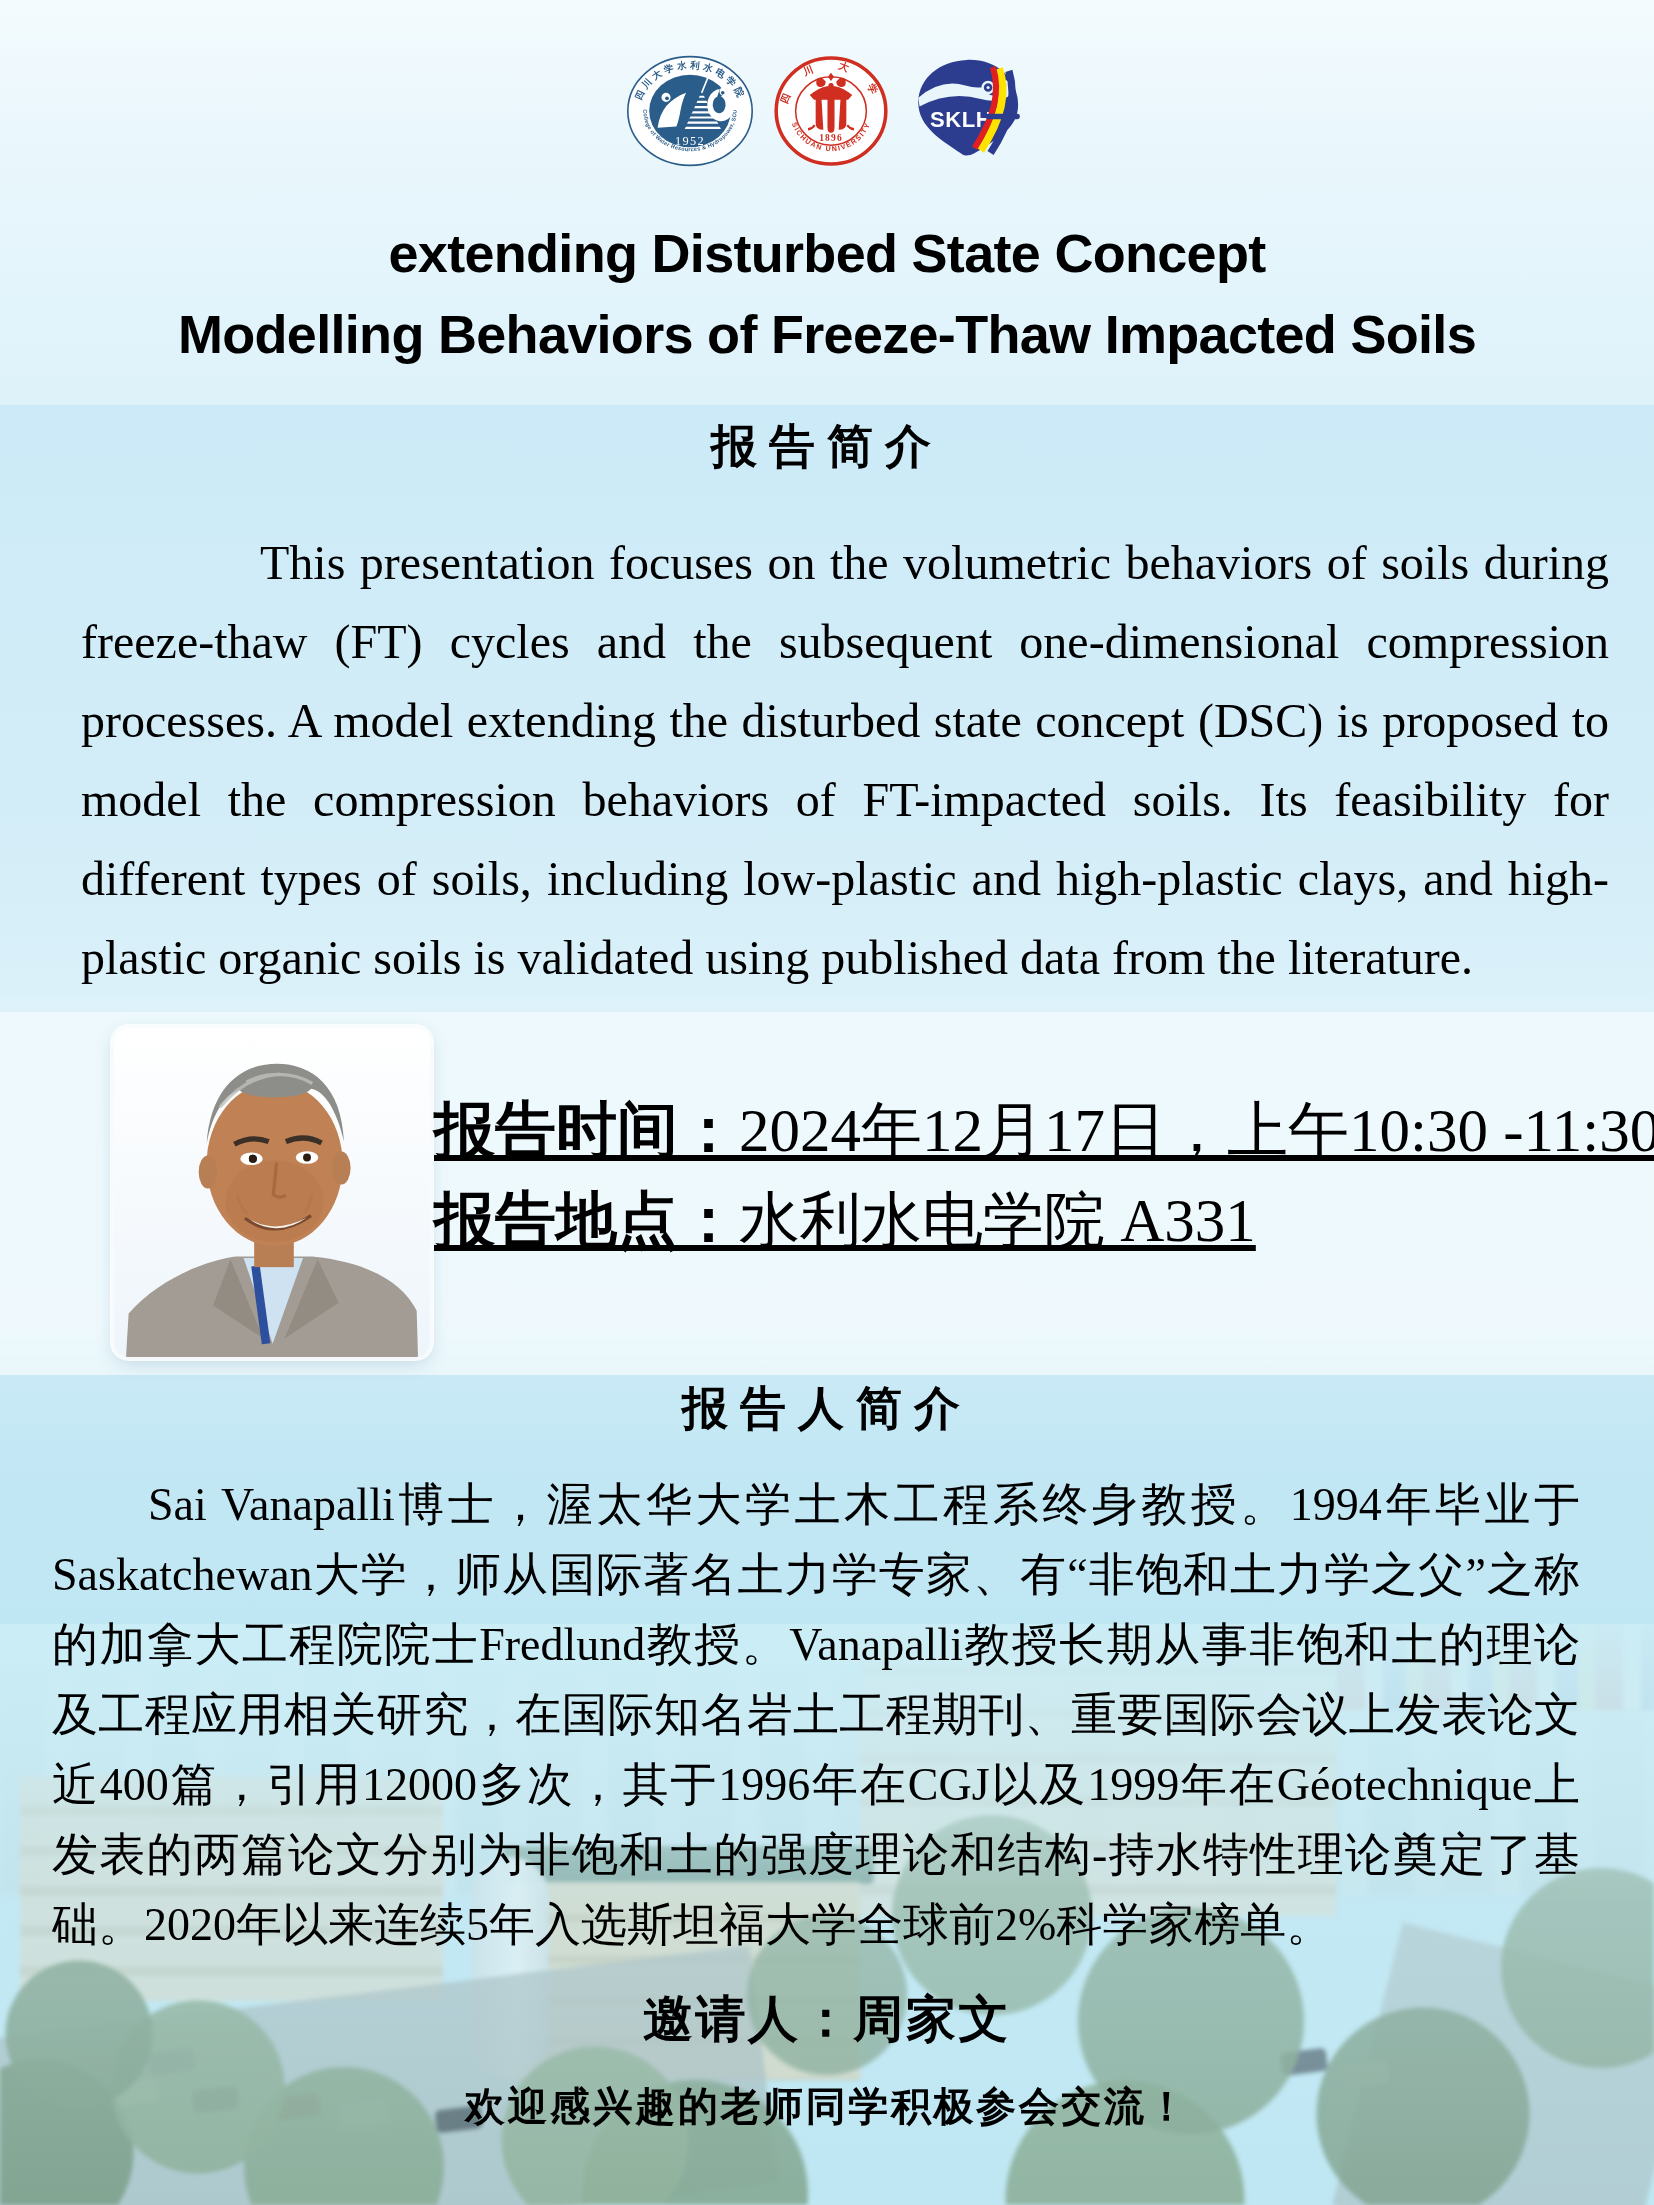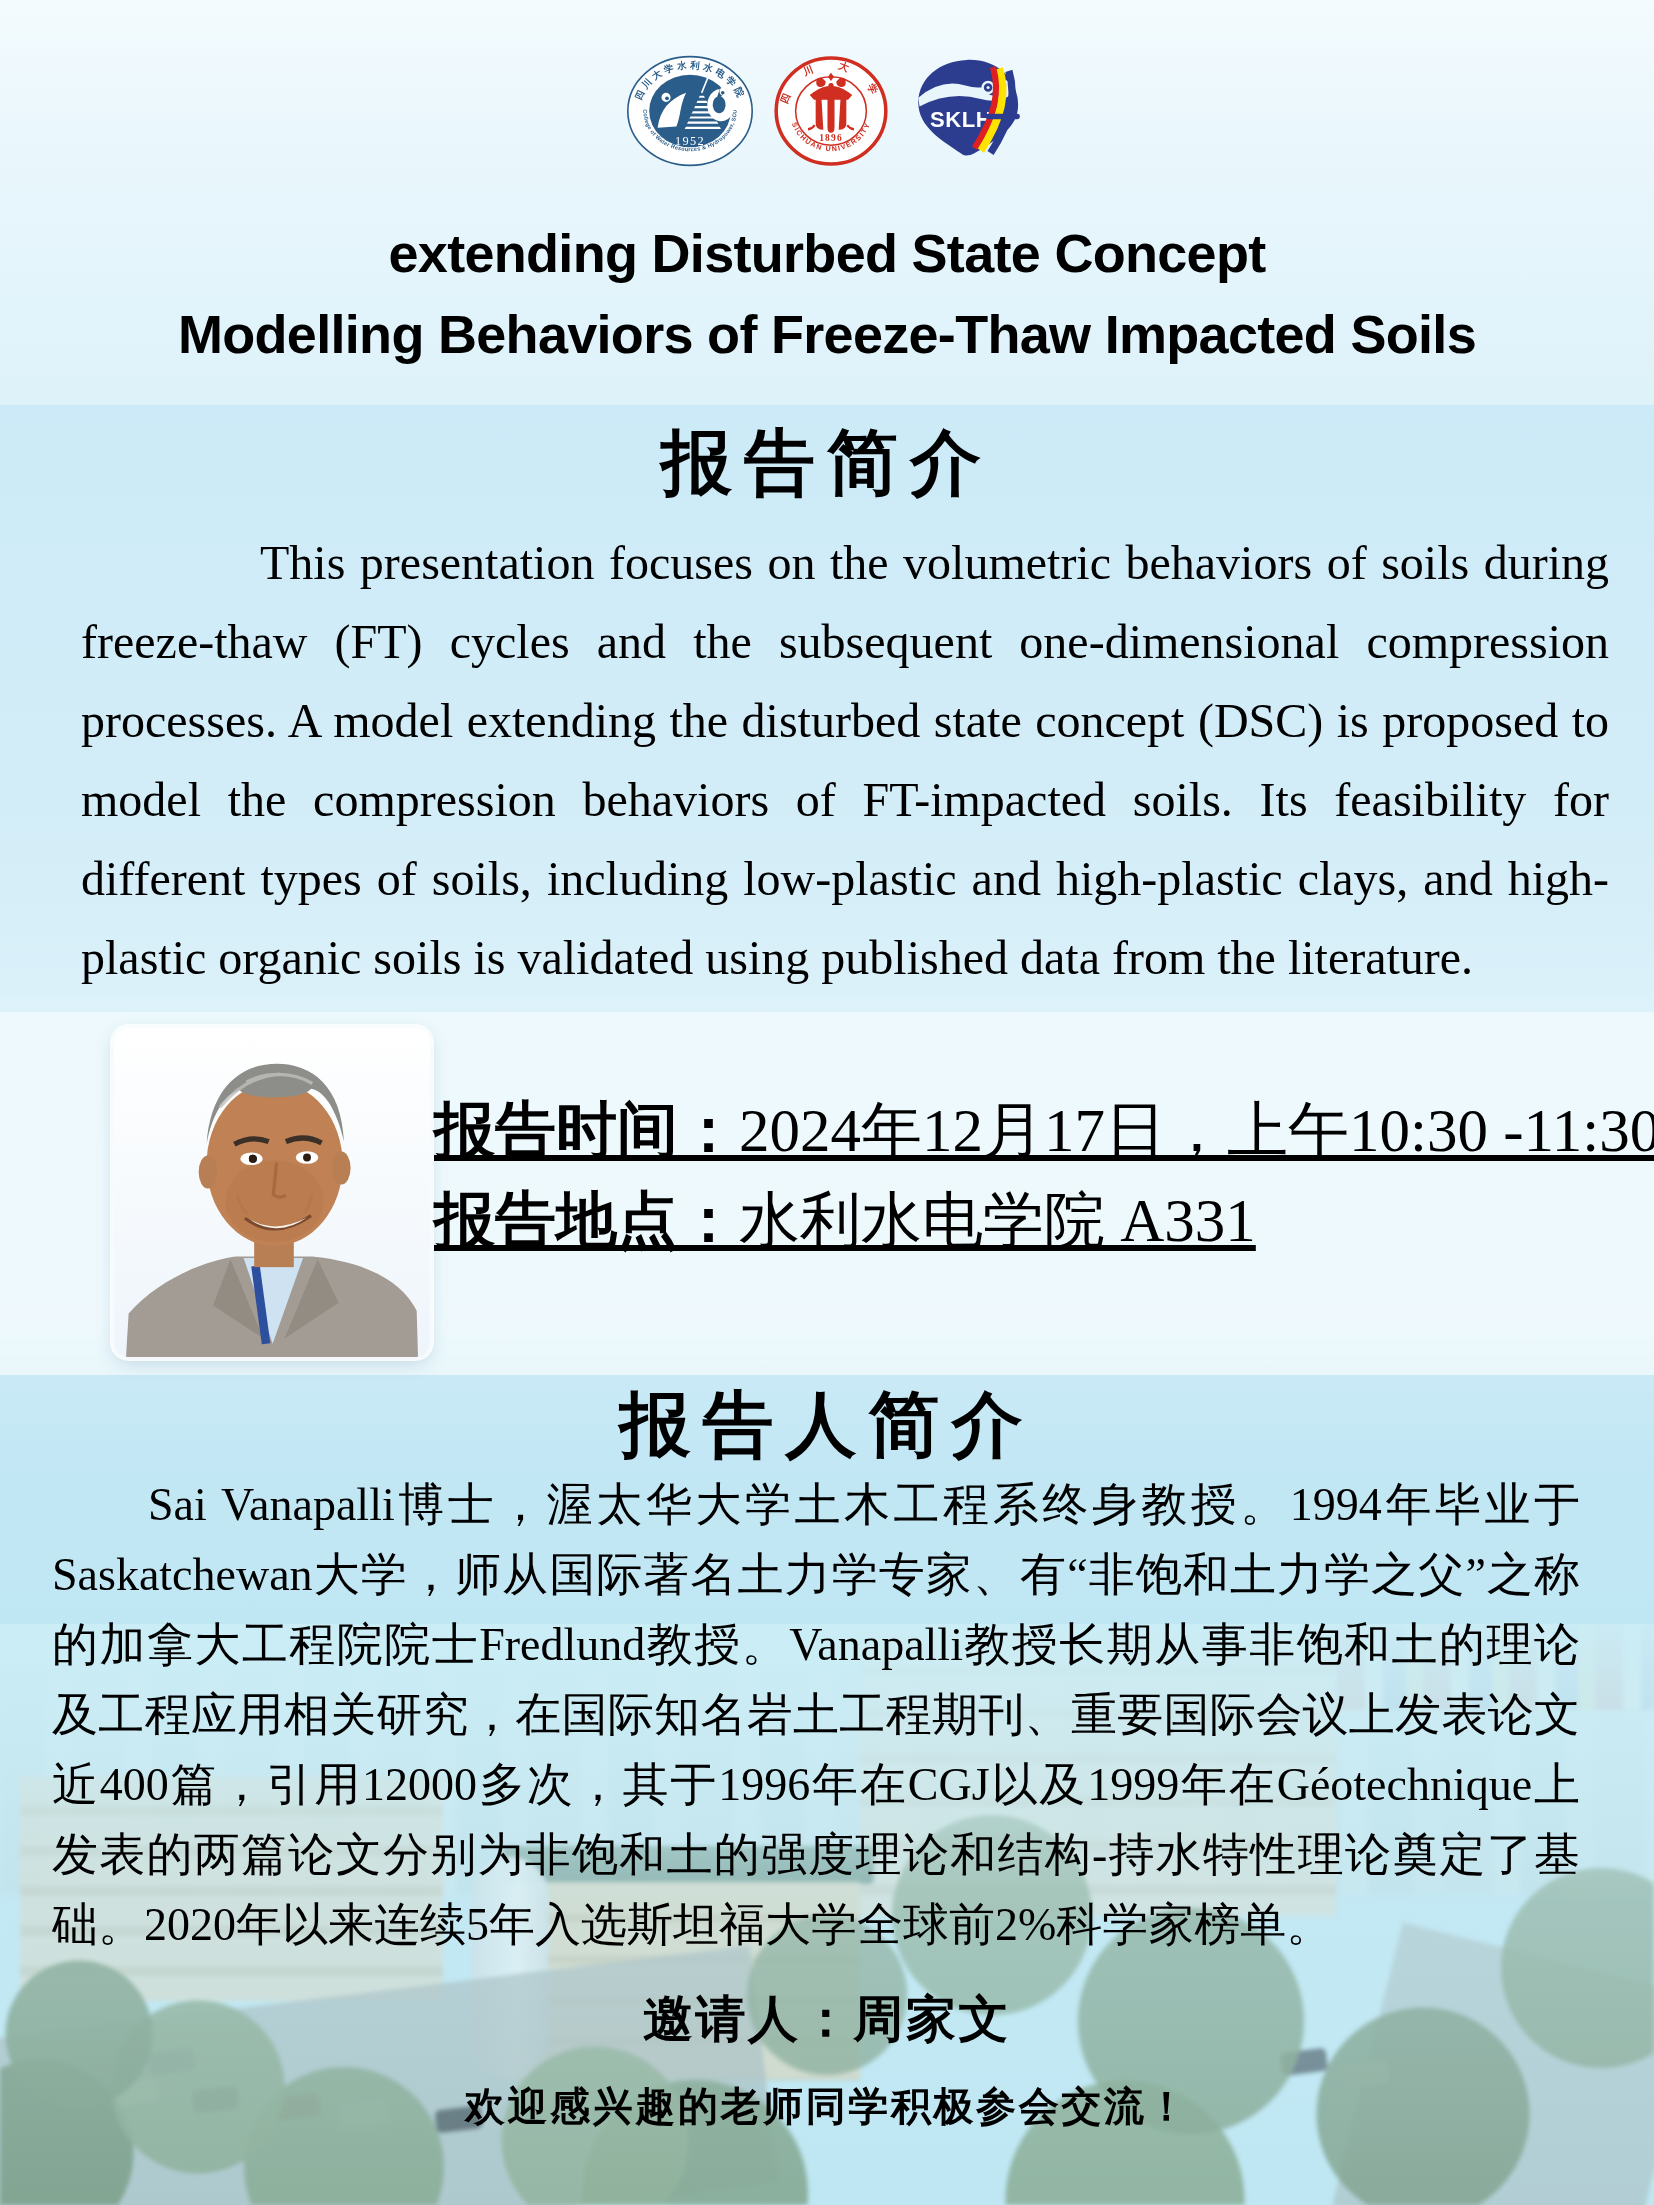--- a/index.html
+++ b/index.html
@@ -49,21 +49,21 @@
   .cars{position:absolute;left:112px;top:457px;width:46px;height:22.5px;border-radius:5.3px;background:#e8ecee;transform:rotate(-7deg);
     box-shadow:79px 17px 0 #2a3438,159px 34px 0 #8a2c2c,225px 49px 0 #dde3e6,40px -26.5px 0 #3a4a6a,318px 66px 0 #222c30,1164px 112px 0 #32404a,1224px 132px 0 #dfe5e8;}
   .wash{position:absolute;left:0;top:0;right:0;bottom:0;
     background:linear-gradient(180deg,rgba(203,237,246,.97) 0%,rgba(203,237,246,.82) 18%,rgba(199,234,244,.55) 48%,rgba(195,233,243,.40) 100%);}
   
   .logos{position:absolute;left:0;top:54px;width:1654px;display:flex;justify-content:center;align-items:center;gap:17px;}
   
   .title{position:absolute;left:0;top:213px;width:1654px;text-align:center;font-weight:700;
     font-size:54px;line-height:81px;letter-spacing:-0.7px;}
   
-  .h-cn{position:absolute;left:0;width:1654px;text-align:center;font-weight:700;font-size:71px;letter-spacing:12px;}
+  .h-cn{position:absolute;left:0;width:1654px;text-align:center;font-weight:700;font-size:46px;letter-spacing:12px;}
   .h-intro{top:416px;}
   .h-speaker{top:1378px;}
   
   .abstract{position:absolute;left:69px;top:511px;width:1528px;margin:12px;
     font-family:"Liberation Serif",serif;font-size:48px;line-height:79px;
     text-align:justify;text-indent:179px;}
   
   .photo{position:absolute;left:114px;top:1028px;width:316px;height:329px;border-radius:14.6px;overflow:hidden;
     background:#fff;box-shadow:0 0 0 4px rgba(255,255,255,.8),0 5.3px 17px rgba(70,120,150,.25);}
   

